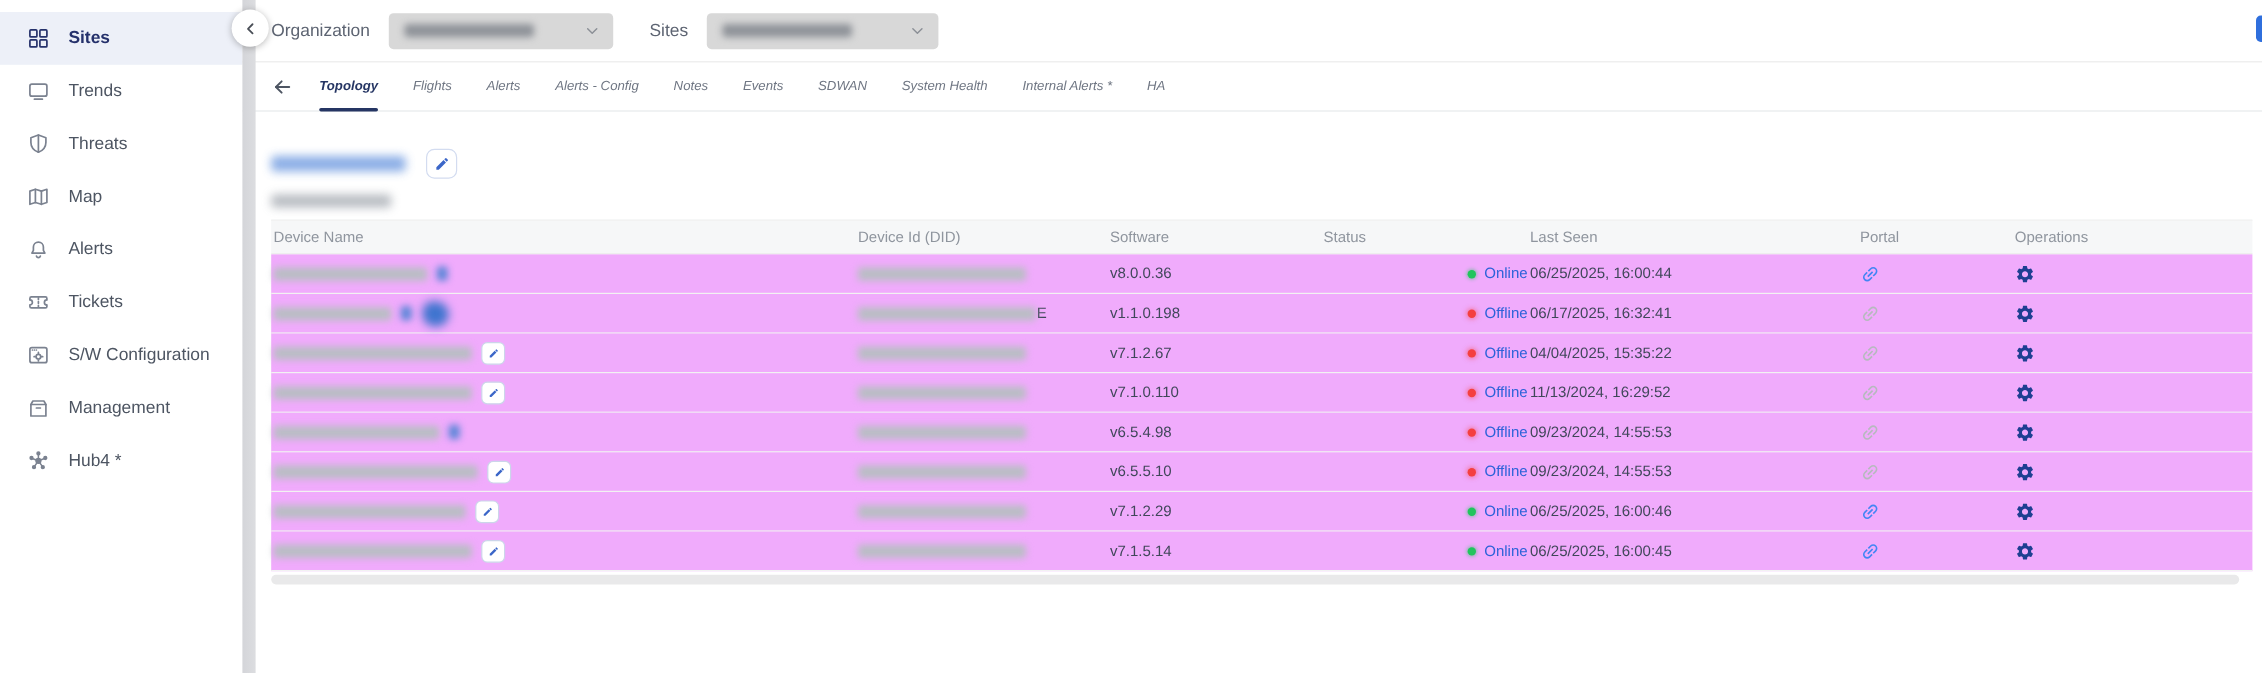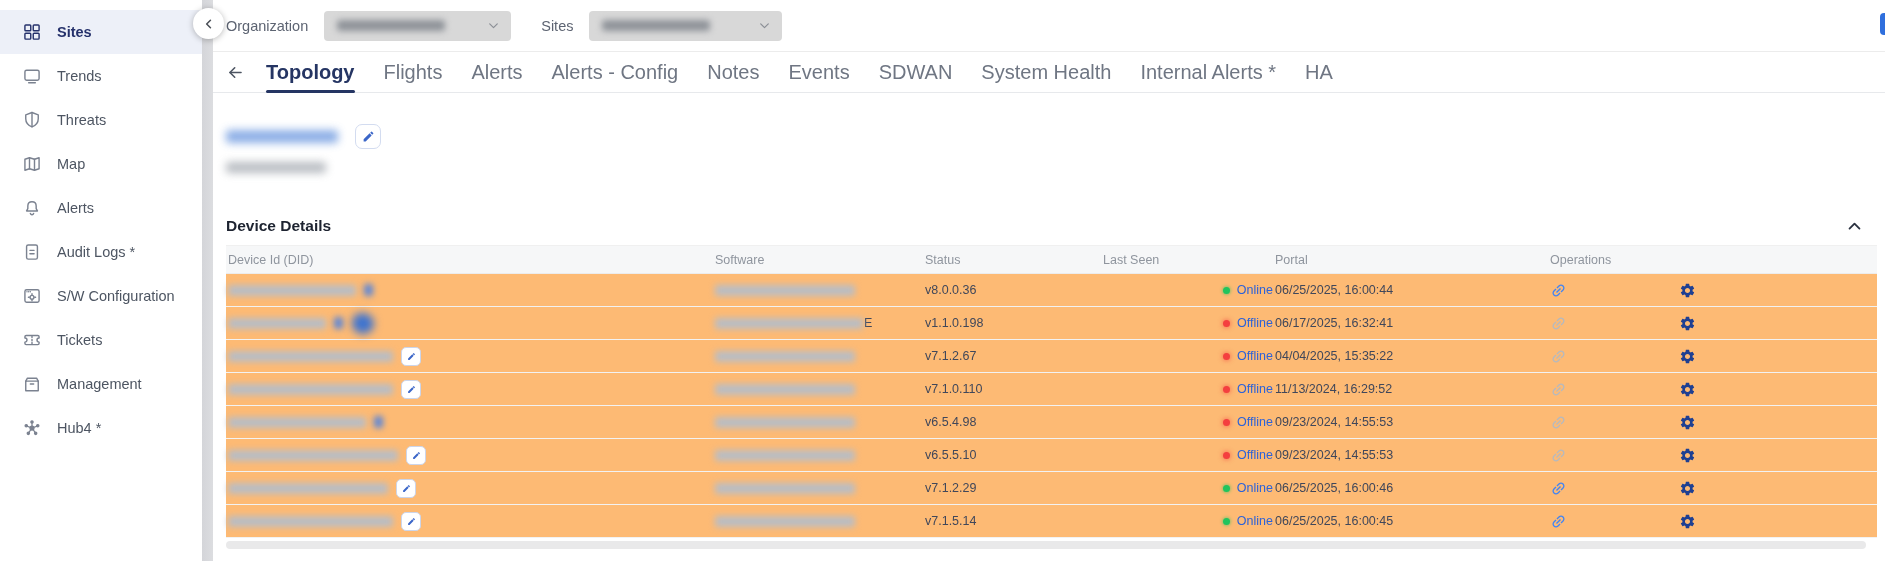--- a/index.html
+++ b/index.html
@@ -36,22 +36,22 @@
   .dropdown.org { width:187px; }
   .dropdown.sites { width:193px; }
   .dd-redact { width:108px; height:11px; background:#8f9399; border-radius:3px; filter:blur(3px); }
   .dd-chevron { color:#8b8f96; display:flex; }
   .blue-sliver { position:absolute; right:0; top:13px; width:5px; height:22px;
     background:#2f6fdd; border-radius:4px 0 0 4px; cursor:pointer; }
 
   .tabbar { flex:0 0 41px; height:41px; border-bottom:1px solid #e7e9ec;
     display:flex; align-items:center; padding-left:24px; }
   .back-arrow { color:#4d5562; margin-right:21px; display:flex; cursor:pointer; }
-  .tab { font-size:20px; color:#6f7683; margin-right:29px; cursor:pointer;
-    position:relative; height:100%; display:flex; align-items:center; white-space:nowrap; }
+  .tab { font-size:11px; color:#6f7683; margin-right:29px; cursor:pointer;
+    position:relative; height:100%; display:flex; align-items:center; white-space:nowrap;font-style:italic; }
   .tab.active { color:#253563; font-weight:bold; }
   .tab.active::after { content:""; position:absolute; left:0; right:0; bottom:-1px;
     height:3px; background:#253563; border-radius:2px; }
 
   .page { flex:1; padding:30px 8px 0 24px; position:relative; overflow:hidden; }
 
   .site-title-row { display:flex; align-items:center; gap:17px; height:26px; }
   .site-name-redact { width:112px; height:13px; background:#6f9ae0; border-radius:3px;
     filter:blur(4px); opacity:.8; }
   .edit-btn { width:26px; height:25px; border:1px solid #d3dcf0; border-radius:7px;
@@ -64,21 +64,21 @@
   .section-head { margin-top:44px; display:flex; align-items:center; justify-content:space-between; }
   .section-title { font-size:15.5px; font-weight:bold; color:#1d2330; }
   .collapse-chevron { color:#2b3240; margin-right:14px; display:flex; cursor:pointer; }
 
   .table { margin-top:10px; }
   .thead, .trow { display:grid;
     grid-template-columns:487px 210px 178px 172px 275px 129px 1fr; align-items:center; }
   .thead { height:29px; background:#f6f7f8; border-top:1px solid #f0f0f0;
     border-bottom:1px solid #ececec; color:#8f959e; font-size:12.5px; }
   .thead > div { padding-left:2px; white-space:nowrap; }
-  .trow { height:33px; border-bottom:1px solid #f2f2f2; font-size:12.5px; color:#40475a; background:#fdba74; }
+  .trow { height:33px; border-bottom:1px solid #f2f2f2; font-size:12.5px; color:#40475a; background:#f0abfc; }
   .cell { padding-left:2px; display:flex; align-items:center; }
   .name-cell { gap:8px; }
   .name-redact { height:11px; background:#b9bdc4; border-radius:2px; filter:blur(3px); }
   .badge-redact { width:9px; height:12px; background:#5b86d8; border-radius:2px; filter:blur(3px); }
   .blob-redact { width:22px; height:21px; background:#3f74cf; border-radius:45% 55% 50% 50%;
     filter:blur(4px); margin-left:1px; }
   .row-edit-btn { width:20px; height:19px; border:1px solid #ccd5ea; border-radius:5px;
     background:#fff; display:flex; align-items:center; justify-content:center;
     color:#3b66c8; cursor:pointer; }
   .row-edit-btn svg { width:9px; height:9px; }
@@ -146,45 +146,36 @@
           <svg viewBox="0 0 24 24" fill="none" stroke="currentColor" stroke-width="1.7" stroke-linecap="round" stroke-linejoin="round">
             <path d="M12 4.5c-2.9 0-5 2.1-5 5v3.2L5.5 15.5h13L17 12.7V9.5c0-2.9-2.1-5-5-5z"></path>
             <path d="M10 18.5c.3 1 1 1.6 2 1.6s1.7-.6 2-1.6"></path>
           </svg>
         </span>
         <span>Alerts</span>
       </div>
       <div class="side-item">
         <span class="ic">
           <svg viewBox="0 0 24 24" fill="none" stroke="currentColor" stroke-width="1.7" stroke-linecap="round" stroke-linejoin="round">
-            <rect x="5.5" y="3.5" width="13" height="17" rx="2"></rect>
-            <path d="M9.5 10h5M9.5 14h5"></path>
-          </svg>
-        </span>
-        <span>Audit Logs *</span>
+            <path d="M3.5 9.5V8c0-.8.7-1.5 1.5-1.5h14c.8 0 1.5.7 1.5 1.5v1.5a2.5 2.5 0 000 5V16c0 .8-.7 1.5-1.5 1.5H5c-.8 0-1.5-.7-1.5-1.5v-1.5a2.5 2.5 0 000-5z"></path>
+            <path d="M12 7.5v1.5M12 11.2v1.6M12 15v1.5"></path>
+          </svg>
+        </span>
+        <span>Tickets</span>
       </div>
       <div class="side-item">
         <span class="ic">
           <svg viewBox="0 0 24 24" fill="none" stroke="currentColor" stroke-width="1.7" stroke-linecap="round" stroke-linejoin="round">
             <rect x="3.5" y="4.5" width="17" height="15" rx="2"></rect>
             <path d="M6 6.8h.01M8 6.8h.01M10 6.8h.01"></path>
             <circle cx="12" cy="13.5" r="2.3"></circle>
             <path d="M12 10.2v-1M12 17.8v-1M15.3 13.5h1M7.7 13.5h1"></path>
           </svg>
         </span>
         <span>S/W Configuration</span>
-      </div>
-      <div class="side-item">
-        <span class="ic">
-          <svg viewBox="0 0 24 24" fill="none" stroke="currentColor" stroke-width="1.7" stroke-linecap="round" stroke-linejoin="round">
-            <path d="M3.5 9.5V8c0-.8.7-1.5 1.5-1.5h14c.8 0 1.5.7 1.5 1.5v1.5a2.5 2.5 0 000 5V16c0 .8-.7 1.5-1.5 1.5H5c-.8 0-1.5-.7-1.5-1.5v-1.5a2.5 2.5 0 000-5z"></path>
-            <path d="M12 7.5v1.5M12 11.2v1.6M12 15v1.5"></path>
-          </svg>
-        </span>
-        <span>Tickets</span>
       </div>
       <div class="side-item">
         <span class="ic">
           <svg viewBox="0 0 24 24" fill="none" stroke="currentColor" stroke-width="1.7" stroke-linecap="round" stroke-linejoin="round">
             <path d="M4.5 8.5h15V20h-15z"></path>
             <path d="M4.5 8.5L6.5 5h11l2 3.5"></path>
             <path d="M10 12h4"></path>
           </svg>
         </span>
         <span>Management</span>
@@ -265,31 +256,24 @@
         <button class="edit-btn">
           <span style="display:flex;">
             <svg viewBox="0 0 24 24" fill="currentColor">
                 <path d="M3 17.25V21h3.75L17.81 9.94l-3.75-3.75L3 17.25zM20.71 7.04a1 1 0 000-1.41l-2.34-2.34a1 1 0 00-1.41 0l-1.83 1.83 3.75 3.75 1.83-1.83z"></path>
               </svg>
           </span>
         </button>
       </div>
       <div class="site-sub-redact"></div>
 
-      <div class="section-head">
-        <span class="section-title">Device Details</span>
-        <span class="collapse-chevron">
-          <svg width="17" height="17" viewBox="0 0 24 24" fill="none" stroke="currentColor" stroke-width="2.6" stroke-linecap="round" stroke-linejoin="round">
-              <path d="M5 15l7-7 7 7"></path>
-            </svg>
-        </span>
-      </div>
 
       <div class="table">
         <div class="thead" id="thead">
+            <div>Device Name</div>
             <div>Device Id (DID)</div>
             <div>Software</div>
             <div>Status</div>
             <div>Last Seen</div>
             <div>Portal</div>
             <div>Operations</div>
           </div>
         <div id="tbody">
             <div class="trow">
               <div class="cell name-cell">

